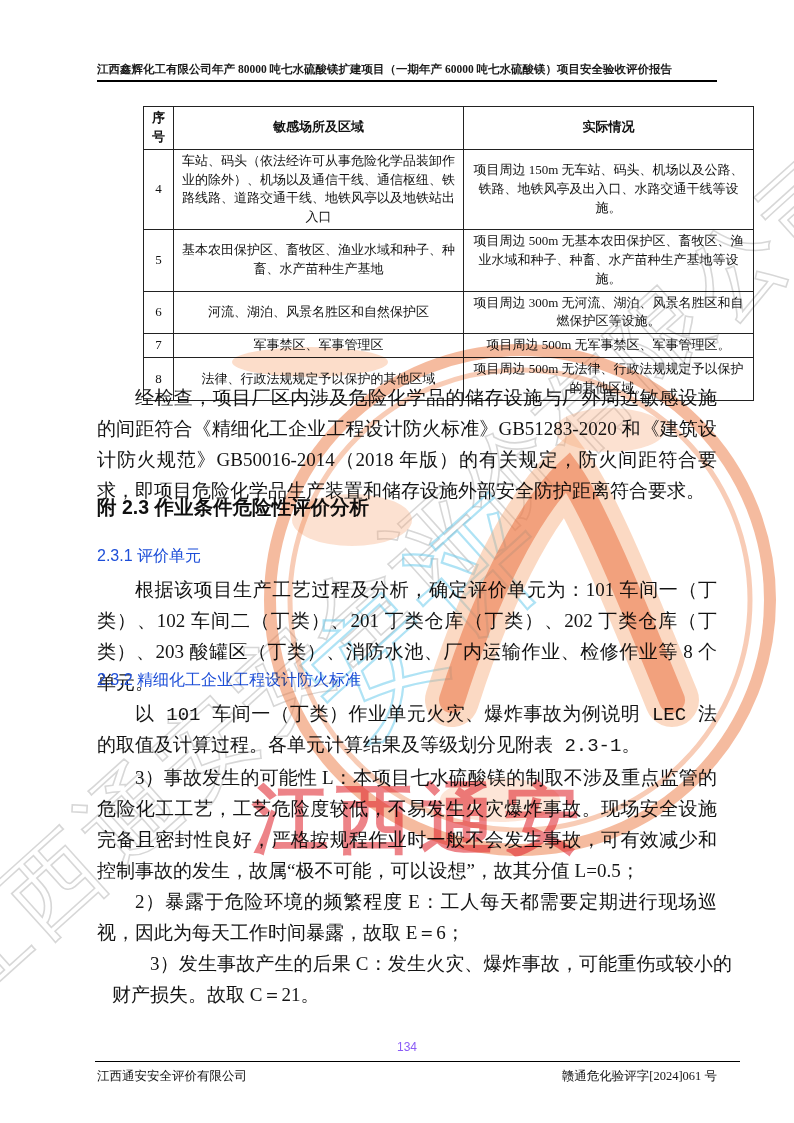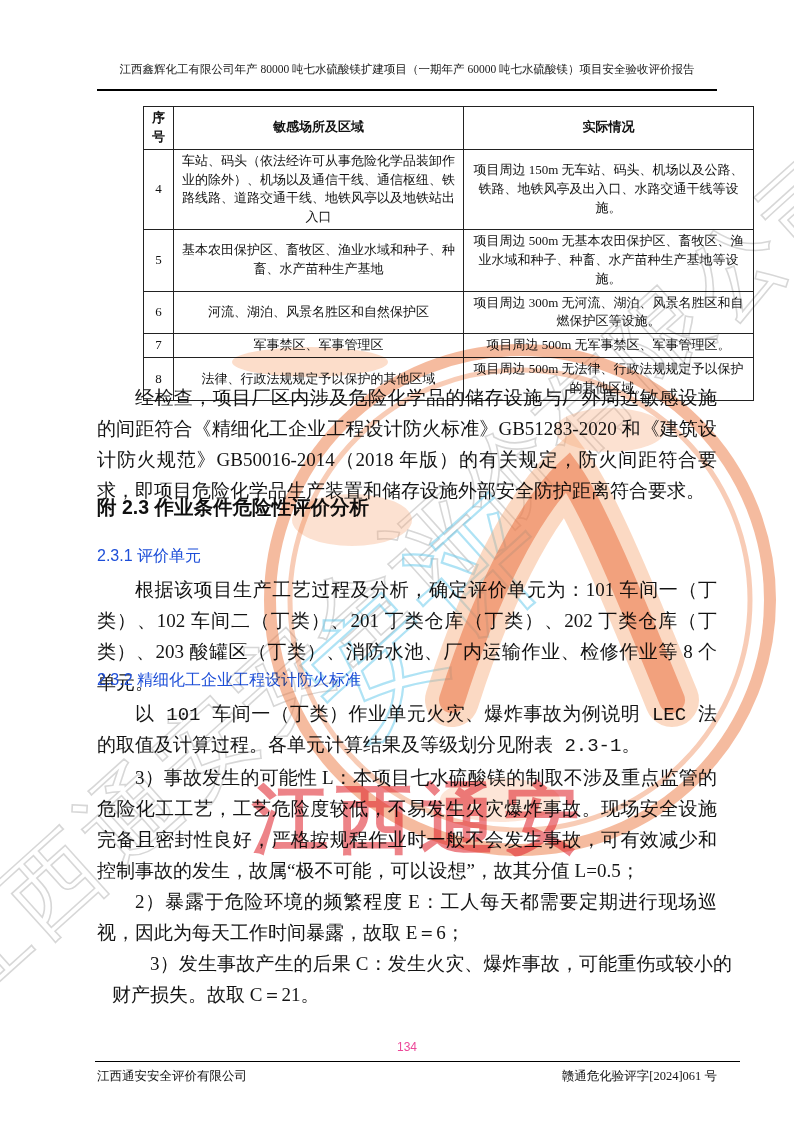--- a/index.html
+++ b/index.html
@@ -1,22 +1,22 @@
 <!DOCTYPE html>
 <html><head>
 <meta charset="utf-8">
 <style>
   html,body{margin:0;padding:0;background:#888;}
   .page{
     position:relative;width:794px;height:1123px;margin:0 auto;background:#ffffff;
     font-family:"Liberation Serif","DejaVu Serif",serif;color:#1a1a1a;overflow:hidden;
   }
   .doc-header{
-    position:absolute;left:97px;top:62px;width:620px;text-align:center;
-    font-size:11.5px;font-weight:400;letter-spacing:0;padding-bottom:12px;
+    position:absolute;left:97px;top:62px;width:620px;text-align:left;
+    font-size:11.5px;font-weight:700;letter-spacing:0;padding-bottom:3px;
     border-bottom:2px solid #000;
   }
   .sense-table{
     position:absolute;left:107px;top:106px;width:610px;
     border-collapse:collapse;table-layout:fixed;
     font-size:13px;line-height:1.45;color:#111;margin-left:36px;
   }
   .sense-table col.c-no{width:30px;}
   .sense-table col.c-place{width:290px;}
   .sense-table col.c-actual{width:290px;}
@@ -32,21 +32,21 @@
   .h-main{
     position:absolute;left:97px;width:620px;font-family:"Liberation Sans","DejaVu Sans",sans-serif;
     font-size:19.5px;font-weight:bold;color:#101010;
   }
   .h-sub{
     position:absolute;left:97px;width:620px;font-family:"Liberation Sans","DejaVu Sans",sans-serif;
     font-size:16px;font-weight:500;color:#1d4ed8;
   }
   .page-number{
     position:absolute;left:97px;top:1040px;width:620px;text-align:center;
-    font-family:"Liberation Sans","DejaVu Sans",sans-serif;font-size:12px;color:#ec4899;
+    font-family:"Liberation Sans","DejaVu Sans",sans-serif;font-size:12px;color:#8b5cf6;
   }
   .footer-line{position:absolute;left:95px;top:1061px;width:645px;border-top:1.5px solid #000;}
   .footer-row{
     position:absolute;left:97px;top:1068px;width:620px;font-size:12.5px;color:#111;
   }
   .footer-left{float:left;}
   .footer-right{float:right;margin-left:18px;}
   .wm{
     position:absolute;left:0;top:0;width:794px;height:1123px;
     pointer-events:none;mix-blend-mode:multiply;

